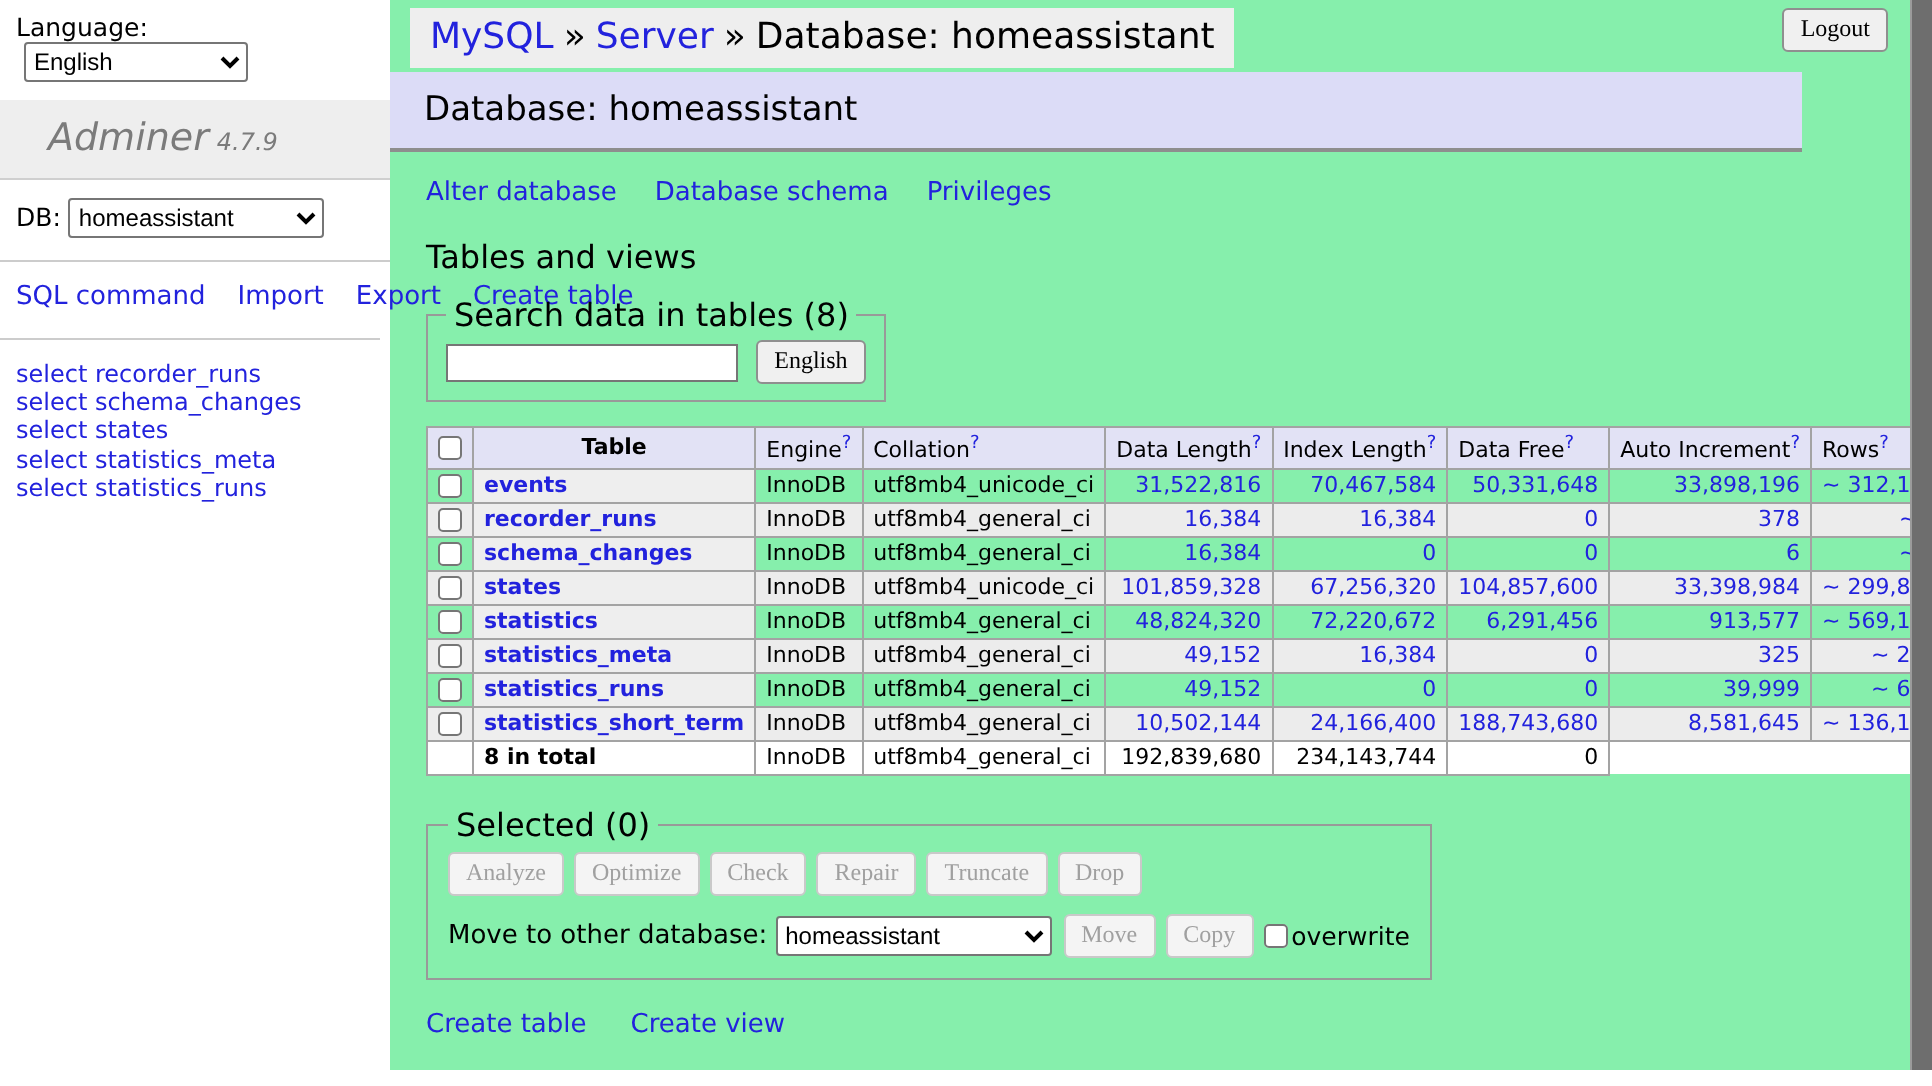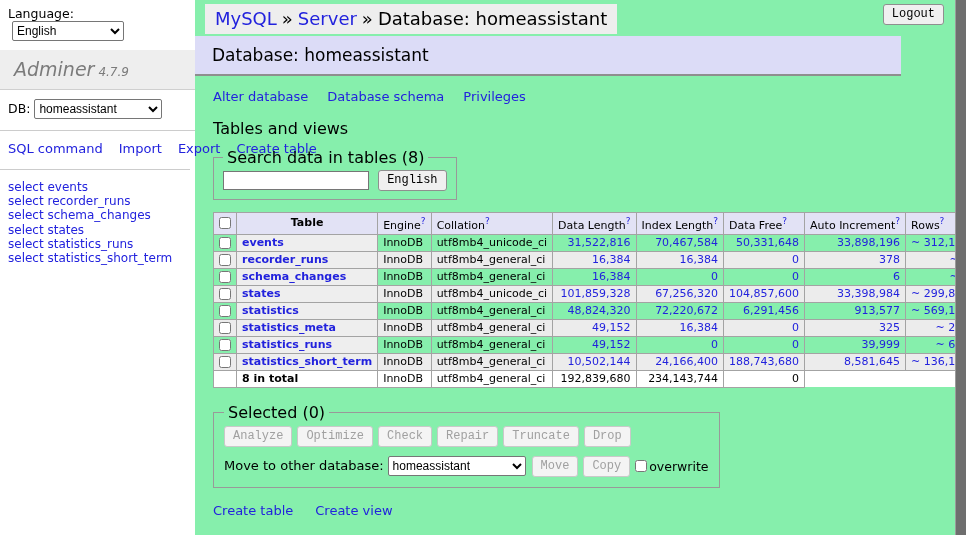--- a/index.html
+++ b/index.html
@@ -8,40 +8,40 @@
     position:relative; width:966px; height:535px; overflow:hidden;
     font-family:"DejaVu Sans","Liberation Sans",sans-serif; font-size:13px; color:#000; background:#86efac;
   }
   a { color:#2222dd; text-decoration:none; cursor:pointer; }
 
   
   .sidebar { position:absolute; left:0; top:0; width:195px; height:543px; background:#fff; }
   .lang-row { padding:6px 8px 5px; font-size:12.5px; }
   .lang-row select { width:112px; margin-left:4px; }
   select { font-size:12px; height:20px; border:1px solid #767676; background:#fff; border-radius:2px; }
-  .brand { margin:4px 0 0; background:#eeeeee; border-bottom:1px solid #cfcfcf; padding:8px 14px 9px;
+  .brand { margin:4px 0 0; background:#eeeeee; border-bottom:1px solid #cfcfcf; padding:8px 24px 9px;
            font-weight:normal; font-style:italic; color:#7b7b7b; font-size:19px; }
   .brand-ver { font-size:12px; margin-left:4px; color:#7b7b7b; }
   .db-row { padding:9px 8px 11px; border-bottom:1px solid #ccc; font-size:12.5px; }
   .db-row select { width:128px; margin-left:4px; }
   .actions { padding:8px 8px 10px; border-bottom:1px solid #ccc; line-height:1.55; font-size:13px; width:190px; }
   .actions a { margin-right:16px; white-space:nowrap; }
   .table-links { padding:10px 8px; font-size:12px; line-height:1.18; }
   .table-links a { display:block; white-space:nowrap; }
 
   
   .scrollbar { position:absolute; right:0; top:0; width:11px; height:543px; background:#6e6e6e; border-left:1px solid #9b9b9b; }
 
   
   .content { margin-left:195px; position:relative; height:543px; }
   .topbar { height:36px; position:relative; }
   .breadcrumb { position:absolute; left:10px; top:4px; background:#eeeeee; padding:4px 10px 5px; font-size:18px; white-space:nowrap; }
   .breadcrumb .sep { color:#000; margin:0 5px; }
   .breadcrumb .cur { color:#000; }
-  button { font-family:Liberation Mono, monospace; font-size:12px; color:#000; background:#f0f0f0; border:1px solid #8f8f8f; border-radius:3px; padding:2px 8px 3px; }
+  button { font-family:Liberation Serif, serif; font-size:12px; color:#000; background:#f0f0f0; border:1px solid #8f8f8f; border-radius:3px; padding:2px 8px 3px; }
   button:disabled { color:#a0a0a0; border-color:#c9c9c9; background:#f4f4f4; }
   .logout { position:absolute; right:22px; top:4px; }
 
   .page-title { margin:0 65px 0 0; background:#dcdcf7; border-bottom:2px solid #8e8e8e;
                 padding:9px 16px 9px 17px; font-size:17px; font-weight:normal; }
   .inner { padding:10px 0 0 18px; }
 
   .db-links { margin:3px 0 0; }
   .db-links a { margin-right:19px; }
   h3 { font-size:16px; font-weight:normal; margin:15px 0 10px; }
@@ -92,26 +92,25 @@
     <h1 class="brand">
       <span>Adminer</span><span class="brand-ver">4.7.9</span>
     </h1>
     <div class="db-row">
       <span>DB:</span><select><option>homeassistant</option></select>
     </div>
     <div class="actions">
       <a>SQL command</a><a>Import</a><a>Export</a><a>Create table</a>
     </div>
     <div class="table-links">
-      <a>select events</a>
       <a>select recorder_runs</a>
       <a>select schema_changes</a>
       <a>select states</a>
+      <a>select statistics_meta</a>
       <a>select statistics_runs</a>
-      <a>select statistics_short_term</a>
     </div>
   </aside>
 
   <main class="content">
     <div class="topbar">
       <span class="breadcrumb">
         <a>MySQL</a><span class="sep">»</span><a>Server</a><span class="sep">»</span><span class="cur">Database: homeassistant</span>
       </span>
       <button class="logout">Logout</button>
     </div>

